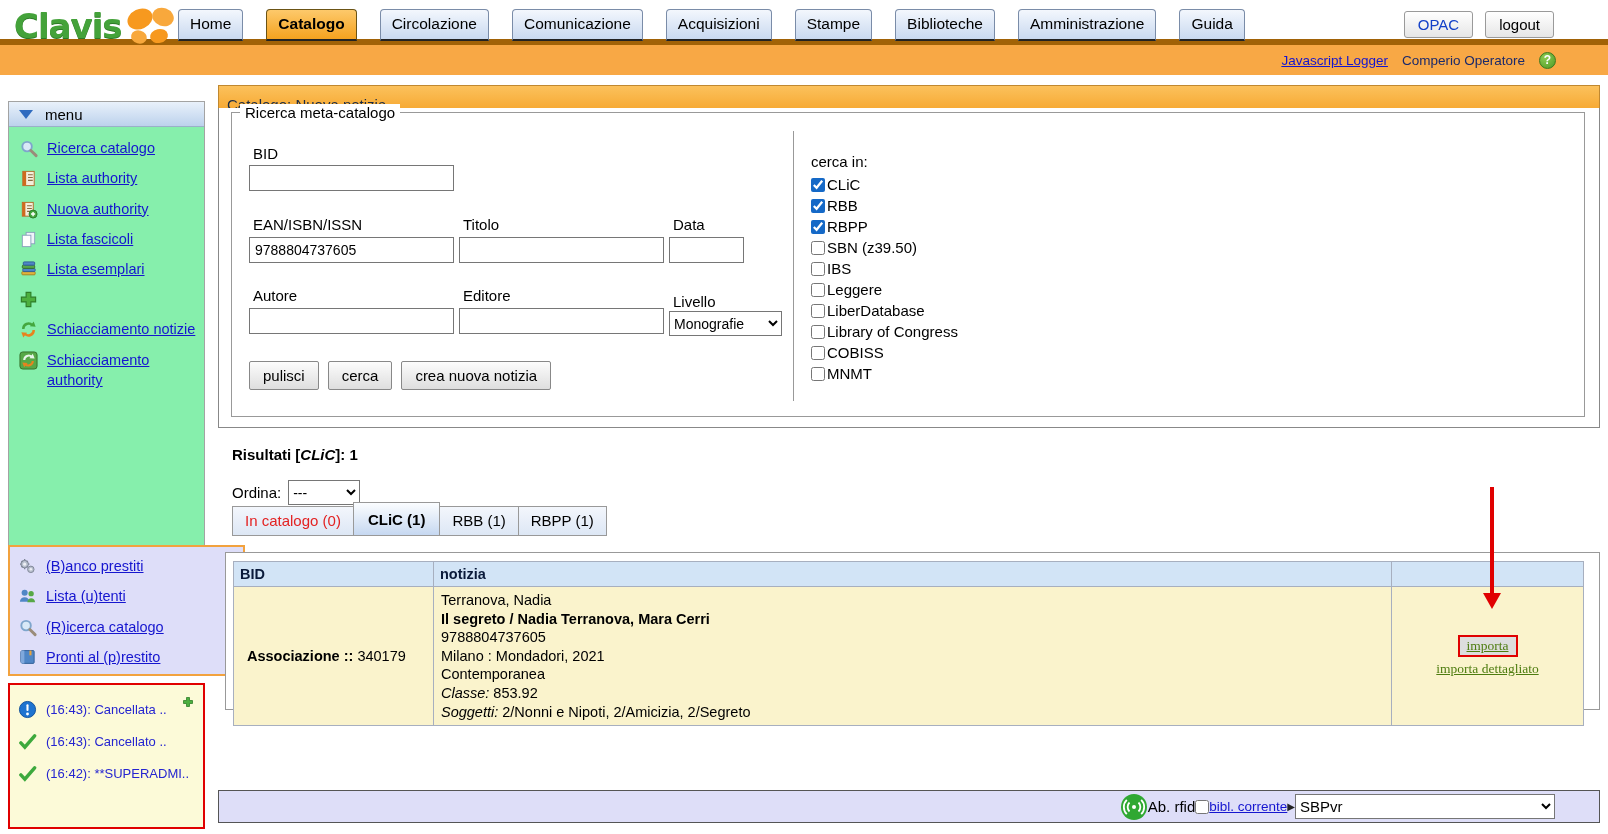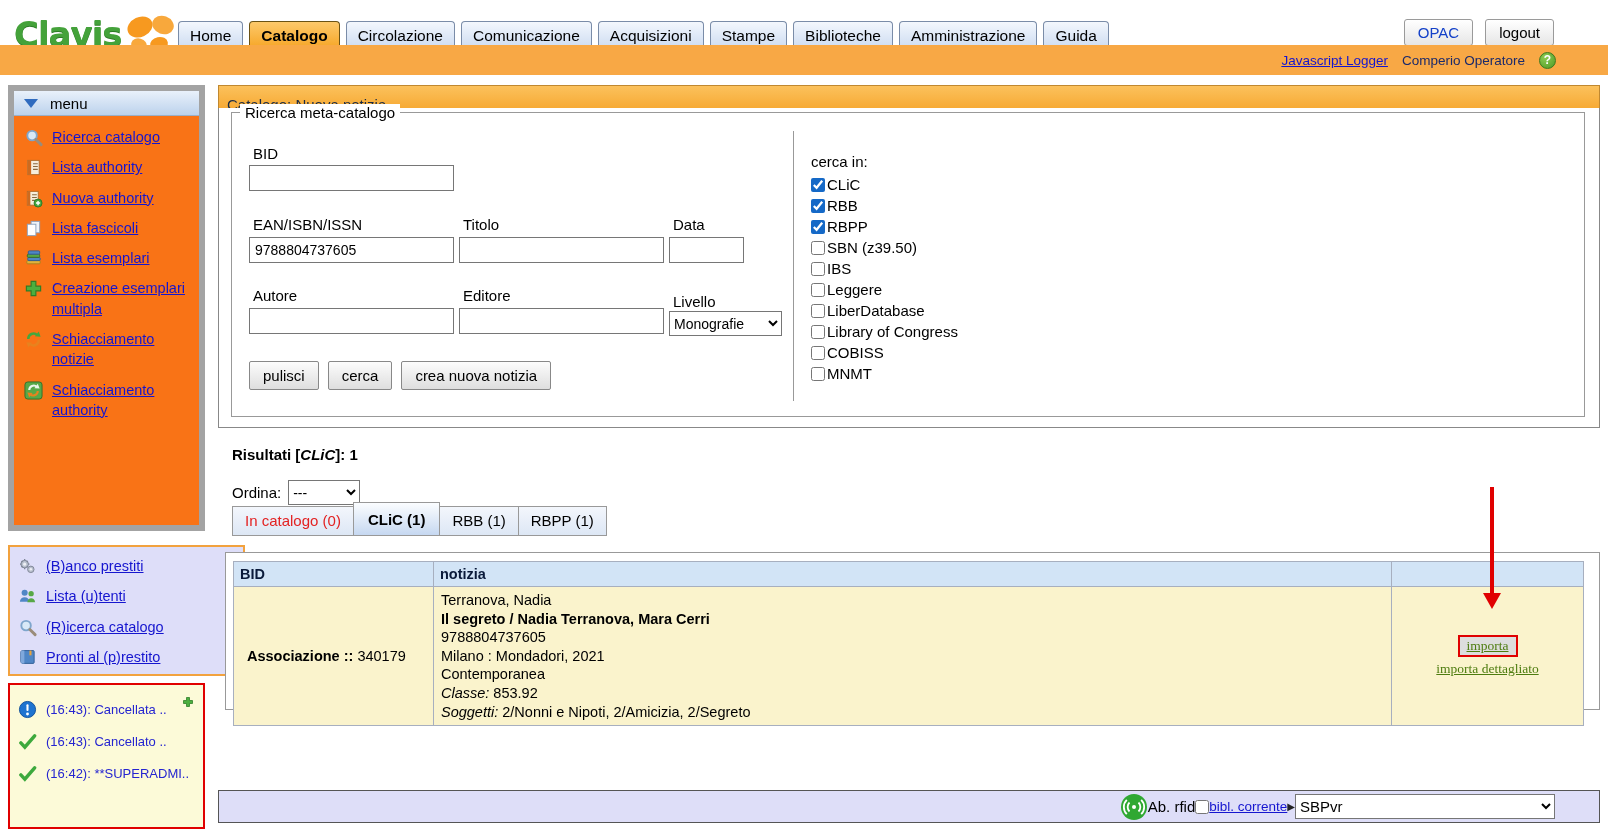--- a/index.html
+++ b/index.html
@@ -5,26 +5,26 @@
   * { box-sizing: border-box; }
   html,body { margin:0; padding:0; }
   body {
     width:1608px; height:834px; position:relative; overflow:hidden;
     background:#fff; font-family:"Liberation Sans","DejaVu Sans",sans-serif;
     color:#000;
   }
   #app { position:absolute; inset:0; }
 
   
-  .top-header { position:absolute; top:12px; left:0; width:1608px; height:43px;
-    background:#fff; border-bottom:4px solid #a16207;text-decoration:underline; }
+  .top-header { position:absolute; top:4px; left:0; width:1608px; height:43px;
+    background:#fff; border-bottom:8px solid #a16207;text-decoration:underline; }
   .logo { position:absolute; left:14px; top:2px; display:flex; align-items:center; gap:2px; }
   .logo-text { font-size:34px; font-weight:bold; color:#44A23A; letter-spacing:-1px;
     text-shadow:0 1px 0 #2d7a26; font-family:"DejaVu Sans",sans-serif; }
-  .main-tabs { position:absolute; left:178px; bottom:-2px; display:flex; gap:6px; }
+  .main-tabs { position:absolute; left:178px; bottom:-2px; display:flex; gap:23px; }
   .tab { padding:5px 11px 6px; background:linear-gradient(#F3F7FD,#C9D9F0);
     border:1px solid #7A8CA8; border-bottom:2px solid #222; border-radius:4px 4px 0 0;
     font-size:15.5px; cursor:pointer; white-space:nowrap; }
   .tab.active { background:linear-gradient(#FDC96B,#F5A21F); font-weight:bold;
     border-color:#6b5315; border-bottom:2px solid #222; }
   .top-actions { position:absolute; right:54px; top:7px; display:flex; gap:12px; }
   .hd-btn { padding:4px 13px; font-size:15px; border:1px solid #9a9a9a; border-radius:3px;
     background:linear-gradient(#FFFFFF,#E6E6E6); cursor:pointer; }
   .hd-btn.opac { color:#1340C8; }
 
@@ -33,22 +33,22 @@
     background:#F8A845; display:flex; align-items:center; justify-content:flex-end;
     gap:14px; padding-right:52px; font-size:13.5px; }
   .js-logger { color:#1515CF; text-decoration:underline; cursor:pointer; }
   .operator { color:#1b2a6b; }
   .q-icon { width:17px; height:17px; border-radius:50%;
     background:radial-gradient(circle at 35% 30%, #8FCC52, #4E9A27);
     color:#fff; font-weight:bold; font-size:12px; display:flex; align-items:center;
     justify-content:center; border:1px solid #3c7a1e; cursor:pointer; }
 
   
-  .menu-box { position:absolute; left:8px; top:85px; width:197px; height:446px;
-    background:#f97316; border:6px solid #a3a3a3; }
+  .menu-box { position:absolute; left:8px; top:101px; width:197px; height:446px;
+    background:#86efac; border:1px solid #a3a3a3; }
   .menu-header { height:25px; background:linear-gradient(#E9F1FB,#BCD2EC);
     border-bottom:1px solid #9ab0c8; display:flex; align-items:center; gap:12px;
     padding-left:10px; font-size:15px; cursor:pointer; }
   .tri-down { width:0; height:0; border-left:7px solid transparent;
     border-right:7px solid transparent; border-top:9px solid #2F6BBF; }
   .menu-list { padding:6px 2px; }
   .menu-item { display:flex; gap:9px; padding:5px 4px 5px 8px; align-items:flex-start; cursor:pointer; }
   .menu-item a { color:#1515CF; text-decoration:underline; font-size:14.5px; line-height:1.4; }
   .ic { width:19px; height:19px; flex:none; margin-top:1px; }
 
@@ -219,21 +219,20 @@
             <rect x="4" y="8.8" width="13" height="3.4" rx="1" fill="#4F86C6" stroke="#2F5E96"></rect>
             <rect x="3.5" y="5.4" width="13" height="3.4" rx="1" fill="#57A847" stroke="#35702A"></rect>
             <rect x="4.5" y="2" width="12" height="3.4" rx="1" fill="#4F86C6" stroke="#2F5E96"></rect>
           </svg>
         <a>Lista esemplari</a>
       </div>
       <div class="menu-item">
         <svg class="ic" viewBox="0 0 20 20">
             <path d="M7.5 2.5h5v5h5v5h-5v5h-5v-5h-5v-5h5z" fill="#4CAF3E" stroke="#2E7D28" stroke-width="1.2"></path>
           </svg>
-        <a>Creazione esemplari multipla</a>
       </div>
       <div class="menu-item">
         <svg class="ic" viewBox="0 0 20 20">
             <path d="M4.5 9.5A5.5 5.5 0 0 1 14 5.5" fill="none" stroke="#44A73E" stroke-width="2.6"></path>
             <polygon points="15.5,1.5 17.5,7 11.5,6.5" fill="#44A73E"></polygon>
             <path d="M15.5 10.5A5.5 5.5 0 0 1 6 14.5" fill="none" stroke="#E8821E" stroke-width="2.6"></path>
             <polygon points="4.5,18.5 2.5,13 8.5,13.5" fill="#E8821E"></polygon>
           </svg>
         <a>Schiacciamento notizie</a>
       </div>

